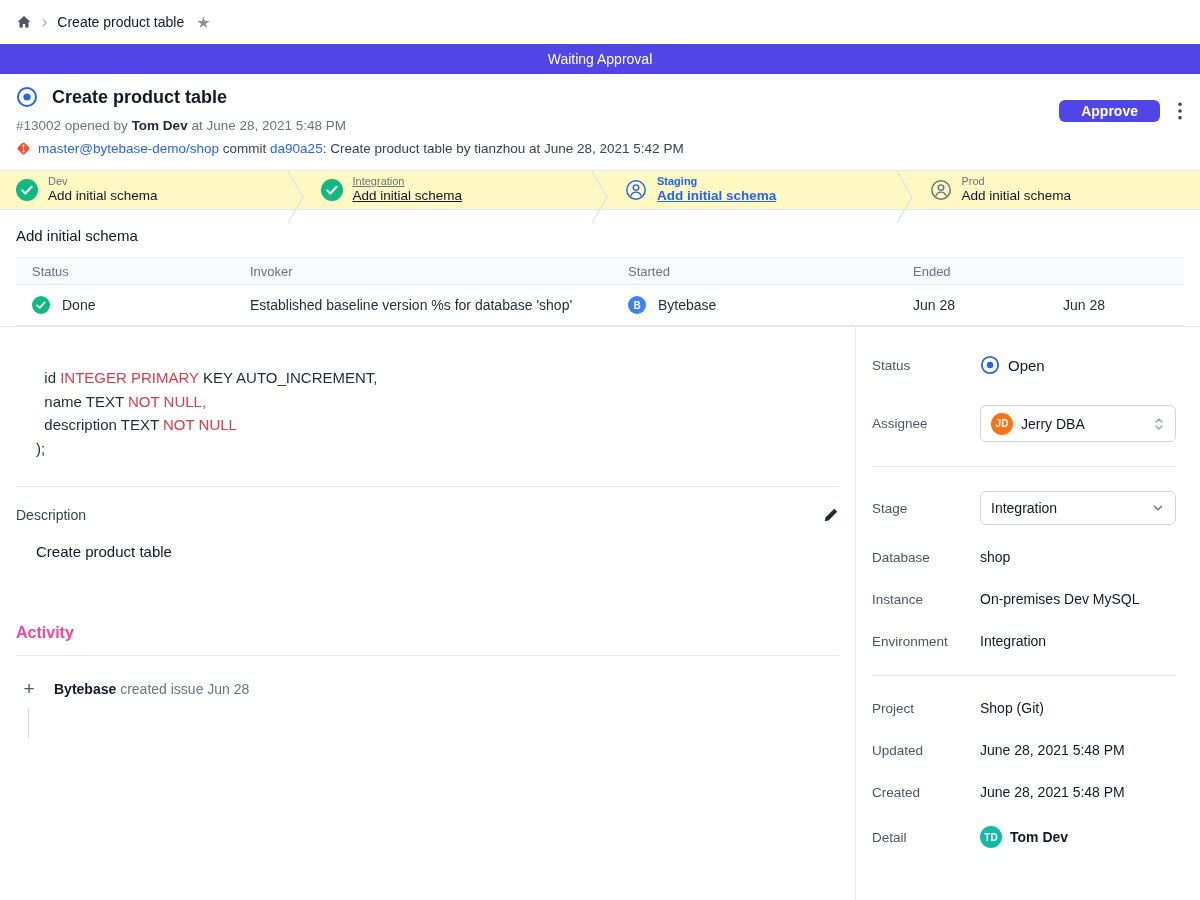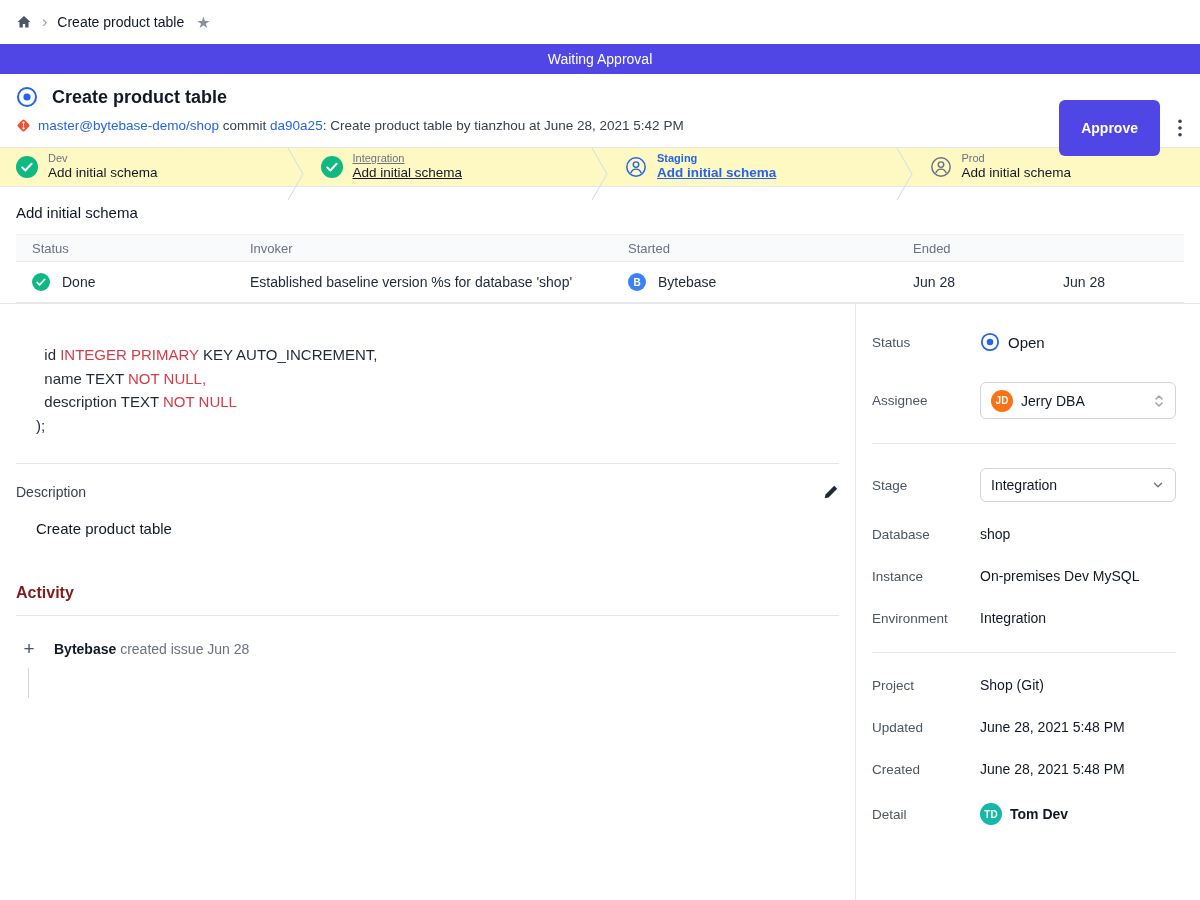--- a/index.html
+++ b/index.html
@@ -19,21 +19,21 @@
   
   .issue-header { flex: none; padding: 12px 16px 14px; position: relative; }
   .title-row { display: flex; align-items: center; gap: 14px; margin-bottom: 10px; }
   .issue-title { font-size: 18px; font-weight: 700; color: #111827; }
   .meta-row { font-size: 13.5px; color: #6b7280; margin-bottom: 8px; }
   .meta-author { color: #1f2937; font-weight: 600; }
   .commit-row { display: flex; align-items: center; gap: 7px; font-size: 13.5px; color: #374151; }
   .link { color: var(--link, #2563eb); cursor: pointer; }
   .header-actions { position: absolute; right: 16px; top: 26px; display: flex; align-items: center; gap: 16px; }
   .approve-btn { background: var(--accent, #4f46e5); color: #fff; border: none; border-radius: 6px;
-                 padding: 20px 22px; font-size: 14px; font-weight: 600; font-family: inherit; cursor: pointer; }
+                 padding: 3px 22px; font-size: 14px; font-weight: 600; font-family: inherit; cursor: pointer; }
   .kebab { display: flex; align-items: center; cursor: pointer; padding: 2px; }
 
   
   .stepper { height: 40px; flex: none; background: #fef9c3; border-top: 1px solid #e5e7eb; border-bottom: 1px solid #e5e7eb;
              display: flex; align-items: stretch; }
   .stage { flex: 1; display: flex; align-items: center; gap: 10px; padding-left: 16px; cursor: pointer; }
   .stage-sep { flex: none; height: 52px; }
   .stage-sep path { stroke: #dde1e6; fill: none; stroke-width: 1.2; }
   .stage-text { display: flex; flex-direction: column; line-height: 1.25; }
   .stage-env { font-size: 11px; color: #6b7280; }
@@ -69,21 +69,21 @@
   .sql-line { white-space: pre; }
   .sql-kw { color: var(--keyword, #d73a49); }
 
   .h-divider { border-top: 1px solid #e5e7eb; }
   .main-left .h-divider { margin-top: 26px; }
 
   .desc-header { margin-top: 20px; display: flex; align-items: center; justify-content: space-between; }
   .desc-label { font-size: 14px; color: #374151; }
   .desc-text { margin-top: 20px; margin-left: 20px; font-size: 15px; color: #111827; }
 
-  .activity-heading { margin-top: 47px; font-size: 16px; font-weight: 700; color: #7f1d1d; }
+  .activity-heading { margin-top: 64px; font-size: 16px; font-weight: 700; color: #ec4899; }
   .activity-divider { margin-top: 13px; }
   .activity-item { margin-top: 20px; display: flex; align-items: center; gap: 12px; position: relative; font-size: 14px; }
   .plus-icon { width: 26px; height: 26px; display: flex; align-items: center; justify-content: center;
                color: #4b5563; font-size: 19px; cursor: pointer; }
   .timeline-line { position: absolute; left: 12px; top: 32px; width: 1px; height: 30px; background: #d1d5db; }
   .act-author { font-weight: 600; color: #111827; }
   .act-rest { color: #6b7280; }
 
   
   .side-row { display: flex; align-items: center; margin-bottom: 26px; }
@@ -121,20 +121,25 @@
   <div class="issue-header">
     <div class="title-row">
       <span class="icon-circle">
         <svg width="22" height="22" viewBox="0 0 22 22">
             <circle cx="11" cy="11" r="9" fill="none" stroke="#2563eb" stroke-width="2"></circle>
             <circle cx="11" cy="11" r="3.6" fill="#2563eb"></circle>
           </svg>
       </span>
       <span class="issue-title">Create product table</span>
     </div>
+    <div class="meta-row">
+      <span>#13002 opened by</span>
+      <span class="meta-author">Tom Dev</span>
+      <span>at June 28, 2021 5:48 PM</span>
+    </div>
     <div class="commit-row">
       <span style="display:inline-flex;">
         <svg width="15" height="15" viewBox="0 0 16 16">
             <rect x="2.9" y="2.9" width="10.2" height="10.2" rx="2" transform="rotate(45 8 8)" fill="#f05133"></rect>
             <circle cx="8" cy="4.9" r="1.2" fill="#fff"></circle>
             <circle cx="8" cy="11.1" r="1.2" fill="#fff"></circle>
             <rect x="7.55" y="5.7" width="0.9" height="4.5" fill="#fff"></rect>
           </svg>
       </span>
       <span>

